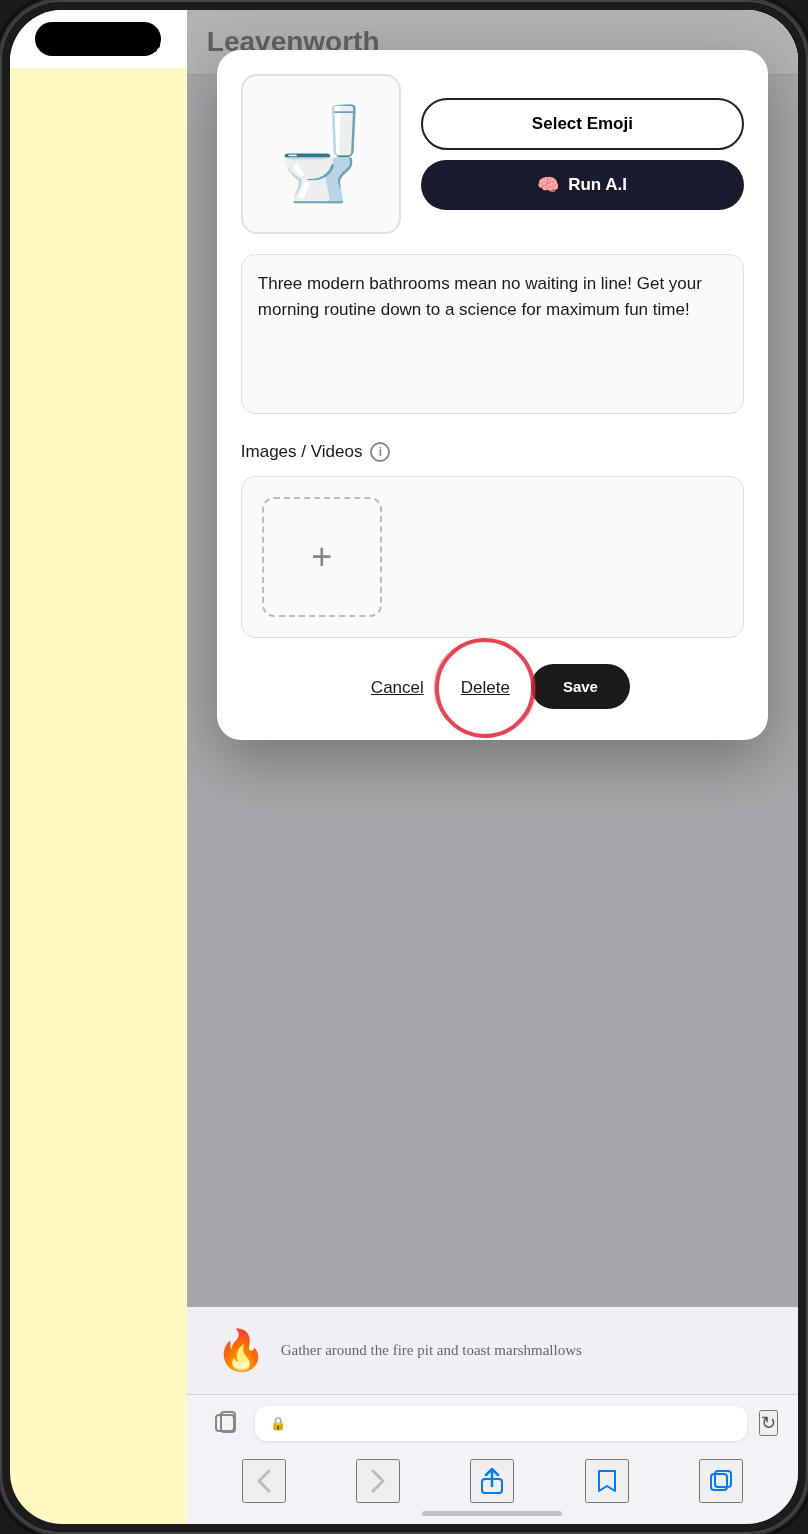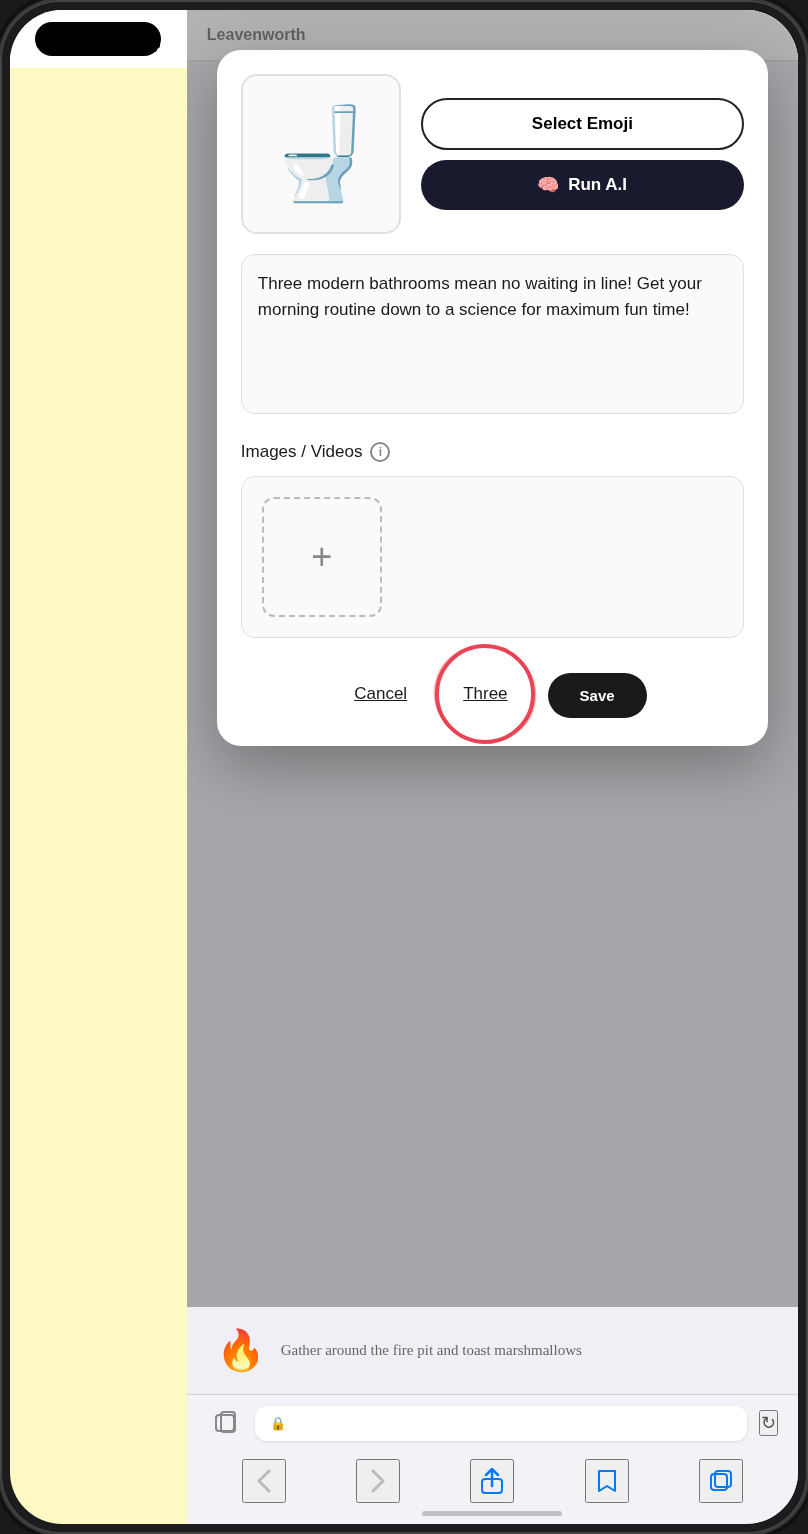--- a/index.html
+++ b/index.html
@@ -153,21 +153,21 @@
       overflow: hidden;
     }
 
     .bg-header {
       background: #fff;
       padding: 16px 20px;
       border-bottom: 1px solid #e0e0e0;
     }
 
     .bg-title {
-      font-size: 16px;
+      font-size: 28px;
       font-weight: 700;
       color: #1a1a1a;
       opacity: 0.5;
     }
 
     
     .modal-overlay {
       position: absolute;
       top: 0;
       left: 0;
@@ -274,21 +274,21 @@
       line-height: 1.5;
       background: #fafafa;
       min-height: 160px;
       resize: none;
       margin-bottom: 24px;
       font-family: inherit;
     }
 
     
     .media-section {
-      margin-bottom: 28px;
+      margin-bottom: 22px;
     }
 
     .media-label {
       display: flex;
       align-items: center;
       gap: 8px;
       font-size: 17px;
       font-weight: 500;
       color: #1a1a1a;
       margin-bottom: 14px;
@@ -327,23 +327,23 @@
       justify-content: center;
       font-size: 36px;
       color: #888;
       background: transparent;
       cursor: pointer;
     }
 
     
     .bottom-actions {
       display: flex;
-      align-items: flex-end;
-      justify-content: center;
-      gap: 24px;
+      align-items: flex-start;
+      justify-content: center;
+      gap: 5px;
       padding-top: 4px;
       position: relative;
     }
 
     .cancel-btn {
       font-size: 17px;
       color: #1a1a1a;
       text-decoration: underline;
       background: none;
       border: none;
@@ -597,21 +597,21 @@
             </div>
             <div class="media-upload-area">
               <button class="add-media-btn">+</button>
             </div>
           </div>
 
           
           <div class="bottom-actions">
             <button class="cancel-btn">Cancel</button>
             <button class="delete-btn">
-              <span>Three</span>
+              <span>Delete</span>
               <div class="delete-circle"></div>
             </button>
             <button class="save-btn">Save</button>
           </div>
 
         </div>
 
         <div class="below-modal">
           <span class="fire-emoji">🔥</span>
           <span class="below-text">Gather around the fire pit and toast marshmallows</span>

